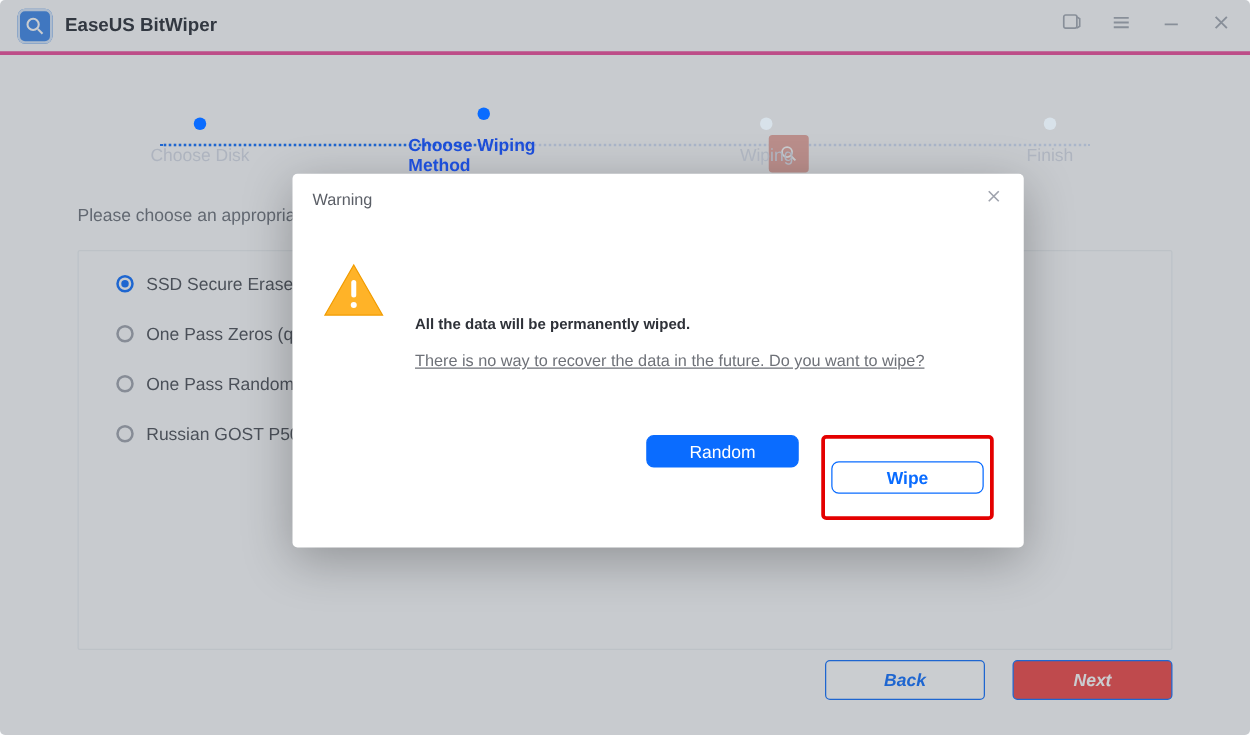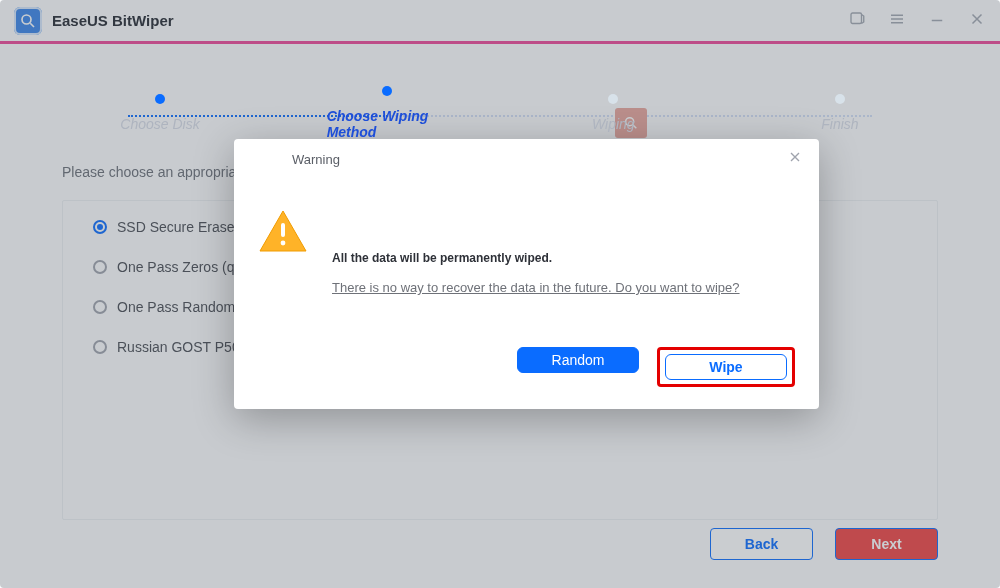--- a/index.html
+++ b/index.html
@@ -9,58 +9,58 @@
     .titlebar { display: flex; align-items: center; height: 44px; padding: 0 14px; border-bottom: 3px solid #ec4899; }
     .app-icon { width: 28px; height: 28px; border-radius: 6px; background: #3a85e8; display: flex; align-items: center; justify-content: center; margin-right: 10px; box-shadow: inset 0 0 0 2px #d6e6fb; }
     .app-icon svg { width: 18px; height: 18px; }
     .app-title { font-size: 15px; font-weight: 600; color: #262a33; }
     .win-controls { margin-left: auto; display: flex; gap: 22px; align-items: center; color: #a1a6b0; }
     .win-controls span { cursor: pointer; }
 
     .stepper { display: flex; justify-content: space-between; align-items: center; padding: 42px 100px 0 100px; position: relative; }
     .stepper-line { position: absolute; left: 128px; right: 128px; top: 71px; border-top: 2px dotted #d2dff6; }
     .stepper-line.active { border-top-color: #0a6cff; left: 128px; width: 260px; right: auto; border-top-style: dotted; }
-    .step { display: flex; flex-direction: column; align-items: center; gap: 12px; z-index: 2; position: relative; width: 120px; font-style: italic; }
+    .step { display: flex; flex-direction: column; align-items: center; gap: 12px; z-index: 2; position: relative; width: 120px; }
     .step-dot { width: 10px; height: 10px; border-radius: 50%; background: #d8e2ea; }
     .step-dot.active { background: #0a6cff; }
     .step-label { font-size: 14px; color: #aeb4bf; }
     .step-label.active { color: #1d4ed8; font-weight: 600; }
 
     .search-square { position: absolute; left: 615px; top: 108px; width: 32px; height: 30px; background: #e8a59c; border-radius: 3px; display:flex; align-items:center; justify-content:center; }
     .search-square svg { width: 16px; height: 16px; }
 
     .instruction { padding: 24px 62px 10px 62px; font-size: 14px; color: #6b6f78; }
 
     .panel { margin: 10px 62px 0 62px; border: 1px solid #eceff3; border-radius: 2px; height: 320px; padding: 18px 30px; }
     .radio-group { display: flex; flex-direction: column; gap: 24px; }
     .radio-item { display: flex; align-items: center; gap: 10px; font-size: 14px; color: #4a4d55; }
     .radio-outer { width: 14px; height: 14px; border-radius: 50%; border: 2px solid #9fa3ad; display: flex; align-items:center; justify-content:center; }
     .radio-outer.selected { border-color: #0a6cff; }
     .radio-inner { width: 6px; height: 6px; border-radius: 50%; background: #0a6cff; }
 
     .footer-buttons { position: absolute; right: 62px; bottom: 28px; display:flex; gap: 22px; }
-    .fbtn { width: 103px; height: 32px; border-radius: 4px; border: 1px solid #0a6cff; font-size: 14px; font-weight: 600; display:flex; align-items:center; justify-content:center; cursor:pointer; }
+    .fbtn { width: 128px; height: 32px; border-radius: 4px; border: 1px solid #0a6cff; font-size: 14px; font-weight: 600; display:flex; align-items:center; justify-content:center; cursor:pointer;font-style:italic; }
     .fbtn.back { background: #fff; color: #0a6cff; }
     .fbtn.next { background: #ef4444; color: #fff; }
 
     .dim-overlay { position: absolute; inset: 0; background: rgba(80,90,100,0.30); border-radius: 4px; }
 
     .dialog { position: absolute; left: 234px; top: 139px; width: 585px; background: #fff; border-radius: 4px; box-shadow: 0 10px 40px rgba(0,0,0,0.28); }
-    .dialog-header { display:flex; align-items:center; padding: 10px 16px; border-bottom: 0; margin-left: 42px; }
+    .dialog-header { display:flex; align-items:center; padding: 10px 16px; border-bottom: 0; }
     .dialog-title { font-size: 13px; color: #5a5e66; }
     .dialog-close { margin-left:auto; color: #9fa3ad; cursor:pointer; }
     .dialog-body { display:flex; padding: 28px 24px 10px 24px; gap: 24px; }
     .warn-icon { flex: 0 0 50px; }
     .warn-text-title { font-size: 12px; font-weight: 700; color: #2e3138; padding-top: 0; margin-top: 44px; }
     .warn-text-sub { font-size: 13px; color: #6e7178; margin-top: 14px; line-height: 1.4; text-decoration: underline; }
     .dialog-footer { display:flex; justify-content:flex-end; gap: 18px; padding: 40px 24px 22px 24px; }
     .dbtn { width: 122px; height: 26px; border-radius: 6px; font-size: 14px; display:flex; align-items:center; justify-content:center; cursor:pointer; }
     .dbtn.cancel { background: #0a6cff; color: #fff; border: 1px solid #0a6cff; }
     .dbtn.wipe { background: #fff; color: #0a6cff; border: 1px solid #0a6cff; box-shadow: 0 0 0 3px #e40000; font-weight: 600; }
-    .wipe-highlight { border: 3px solid #e40000; border-radius: 4px; padding: 4px 5px; }
+    .wipe-highlight { border: 3px solid #e40000; border-radius: 4px; padding: 18px 5px; }
   </style>
 </head>
 <body>
 
 <div class="window">
   <div class="titlebar">
     <div class="app-icon">
       <svg viewBox="0 0 24 24" fill="none" stroke="#fff" stroke-width="2.2">
         <circle cx="10" cy="10" r="6"></circle>
           <path d="M15 15l5 5"></path>

